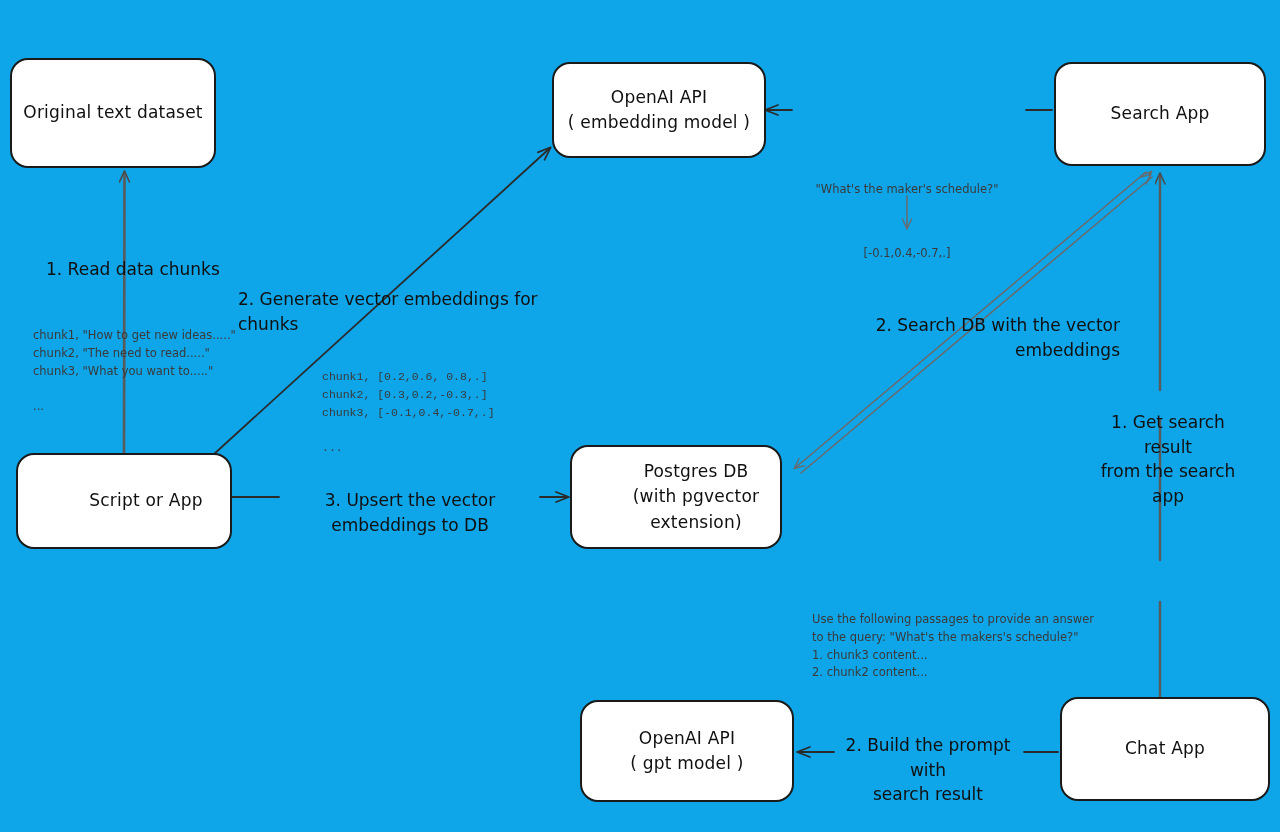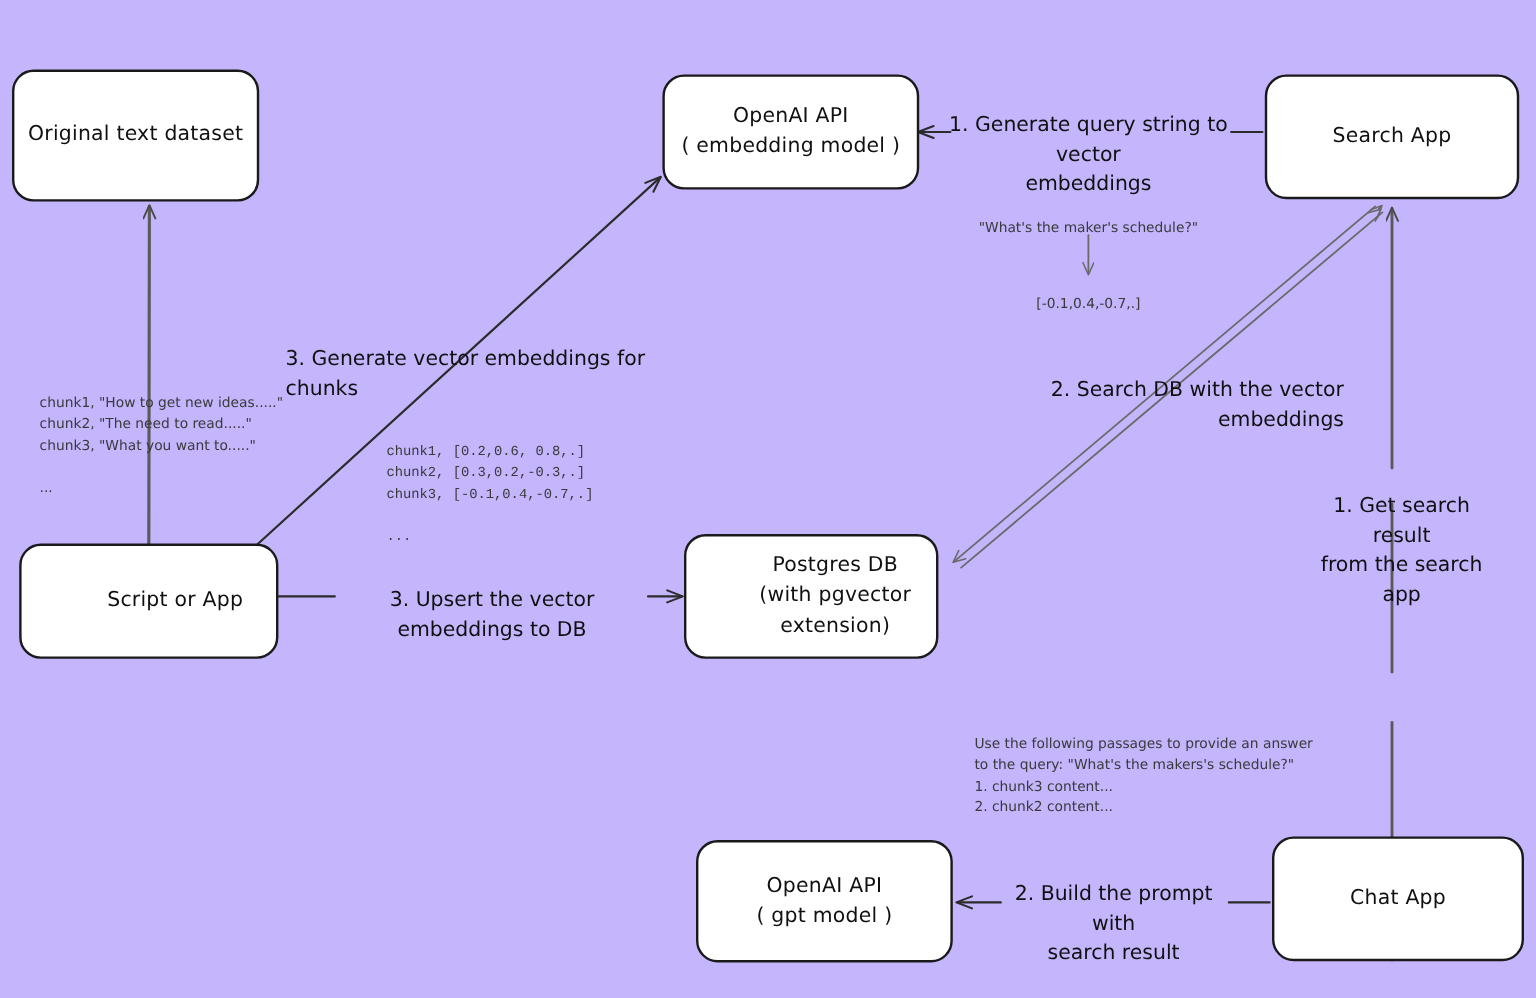--- a/index.html
+++ b/index.html
@@ -4,21 +4,21 @@
 <style>
   html, body {
     margin: 0;
     padding: 0;
     background: #ffffff;
   }
   #canvas {
     position: relative;
     width: 1280px;
     height: 832px;
-    background: #c4b5fd;
+    background: #0ea5e9;
     overflow: hidden;
     font-family: "DejaVu Sans", sans-serif;
   }
   svg.layer {
     position: absolute;
     top: 0; left: 0;
     width: 1280px;
     height: 832px;
     pointer-events: none;
   }
@@ -143,27 +143,26 @@
 
   <div class="node" style="left:1060px; top:697px; width:210px; height:104px;">
     <span class="node-label">Chat App</span>
   </div>
 
   <div class="node" style="left:580px; top:700px; width:214px; height:102px;">
     <span class="node-label line1">OpenAI API</span>
     <span class="node-label line2">( gpt model )</span>
   </div>
 
+  <div class="edge-label" style="left:46px; top:257px; width:220px; text-align:left;">1. Read data chunks</div>
 
-  <div class="edge-label" style="left:238px; top:287px; width:300px; text-align:left;">3. Generate vector embeddings for chunks</div>
+  <div class="edge-label" style="left:238px; top:287px; width:300px; text-align:left;">2. Generate vector embeddings for chunks</div>
 
   <div class="edge-label" style="left:272px; top:488px; width:276px;">3. Upsert the vector embeddings  to DB</div>
 
-  <div class="edge-label" style="left:790px; top:92px; width:234px;">1. Generate query string to vector
-embeddings</div>
 
   <div class="edge-label" style="left:820px; top:313px; width:300px; text-align:right;">2. Search DB with the vector embeddings</div>
 
   <div class="edge-label" style="left:1085px; top:410px; width:166px;">1. Get search result
 from the search app</div>
 
   <div class="edge-label" style="left:832px; top:733px; width:192px;">2. Build the prompt with
 search result</div>
 
   <div class="note" style="left:33px; top:327px; width:230px;">chunk1, "How to get new ideas....."

